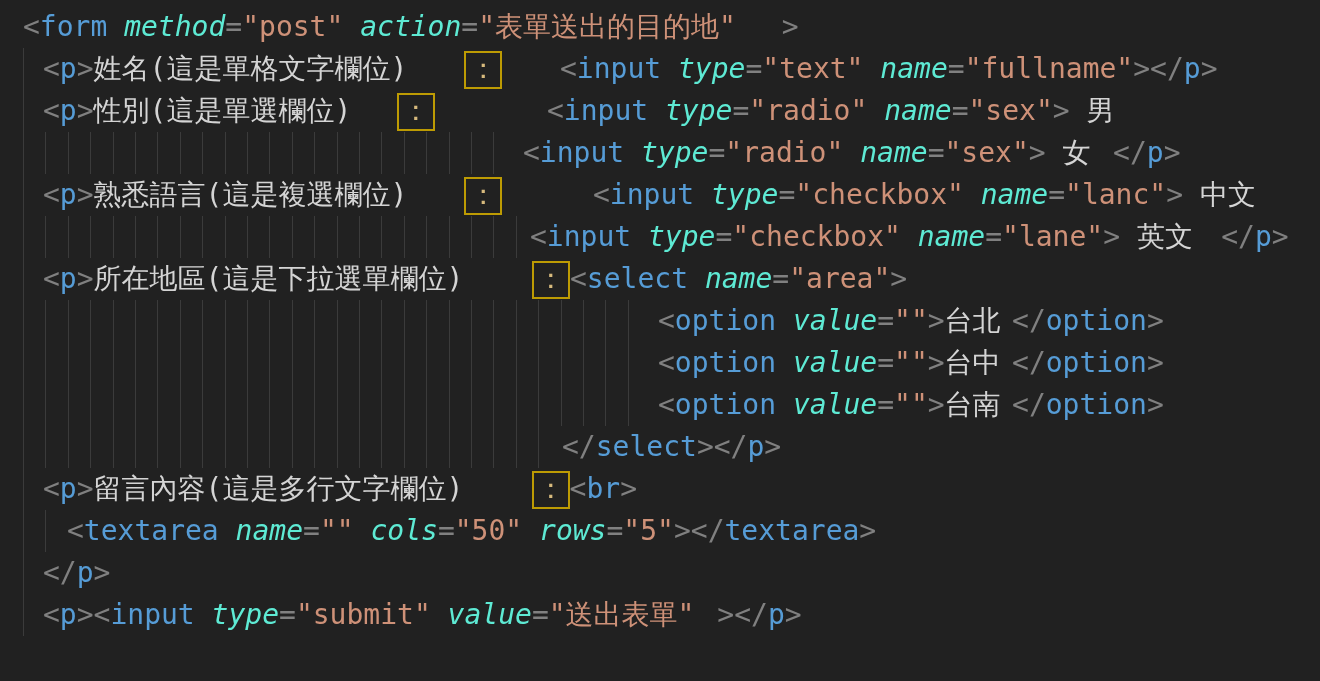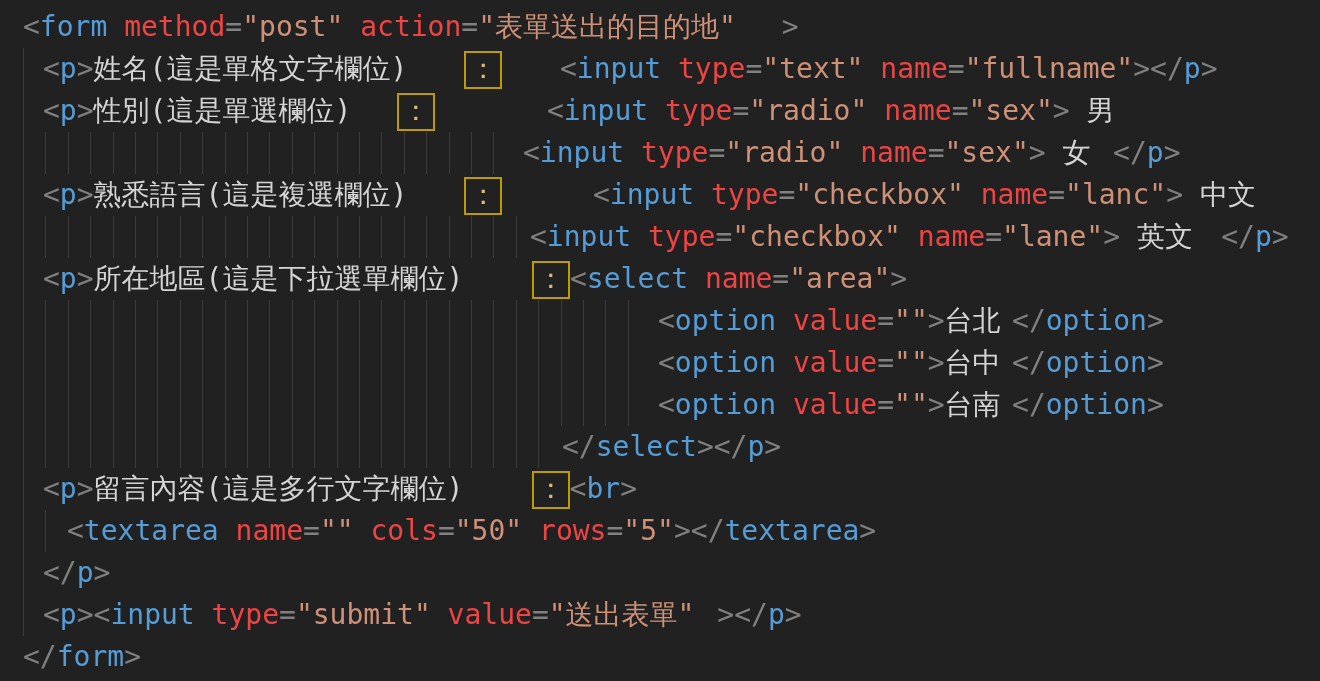--- a/index.html
+++ b/index.html
@@ -7,21 +7,21 @@
     position:relative;width:1320px;height:681px;background:#212121;
     font-family:"DejaVu Sans Mono","Liberation Mono",monospace;
     font-size:28px;color:#d4d4d4;
   }
   .line{position:absolute;left:0;width:1320px;height:42px;line-height:42px;white-space:pre;}
   .seg{position:absolute;top:0;white-space:pre;}
   .guide{position:absolute;top:0;width:1px;height:42px;background:#3b3b3b;}
   .tok{white-space:pre;}
   .tok.g{color:#808080;}
   .tok.t{color:#569cd6;}
-  .tok.a{color:#ef4444;}
+  .tok.a{color:#5eead4;font-style:italic;}
   .tok.s{color:#ce9178;}
   .tok.x{color:#d4d4d4;}
   .tok.wide{display:inline-block;vertical-align:top;overflow:visible;}
   .tok.b{
     display:inline-block;vertical-align:top;box-sizing:content-box;
     border:2px solid #bd9b03;color:#d7ba7d;height:34px;line-height:32px;
     margin-top:3px;text-align:center;
   }
 </style>
 </head>
@@ -36,14 +36,13 @@
     <div class="line" style="top: 216px;"><div class="guide" style="left: 23px;"></div><div class="guide" style="left: 45.4px;"></div><div class="guide" style="left: 67.8px;"></div><div class="guide" style="left: 90.2px;"></div><div class="guide" style="left: 112.6px;"></div><div class="guide" style="left: 135px;"></div><div class="guide" style="left: 157.4px;"></div><div class="guide" style="left: 179.8px;"></div><div class="guide" style="left: 202.2px;"></div><div class="guide" style="left: 224.6px;"></div><div class="guide" style="left: 247px;"></div><div class="guide" style="left: 269.4px;"></div><div class="guide" style="left: 291.8px;"></div><div class="guide" style="left: 314.2px;"></div><div class="guide" style="left: 336.6px;"></div><div class="guide" style="left: 359px;"></div><div class="guide" style="left: 381.4px;"></div><div class="guide" style="left: 403.8px;"></div><div class="guide" style="left: 426.2px;"></div><div class="guide" style="left: 448.6px;"></div><div class="guide" style="left: 471px;"></div><div class="guide" style="left: 493.4px;"></div><div class="guide" style="left: 515.8px;"></div><span class="seg" style="left: 530px;"><span class="tok g">&lt;</span><span class="tok t">input</span><span class="tok x"> </span><span class="tok a">type</span><span class="tok g">=</span><span class="tok s">"checkbox"</span><span class="tok x"> </span><span class="tok a">name</span><span class="tok g">=</span><span class="tok s">"lane"</span><span class="tok g">&gt;</span><span class="tok x wide" style="width: 6ch;"> 英文 </span><span class="tok g">&lt;/</span><span class="tok t">p</span><span class="tok g">&gt;</span></span></div>
     <div class="line" style="top: 258px;"><div class="guide" style="left: 23px;"></div><span class="seg" style="left: 43px;"><span class="tok g">&lt;</span><span class="tok t">p</span><span class="tok g">&gt;</span><span class="tok x wide" style="width: 26ch;">所在地區(這是下拉選單欄位)</span><span class="tok b" style="width: 2ch;">：</span></span><span class="seg" style="left: 570px;"><span class="tok g">&lt;</span><span class="tok t">select</span><span class="tok x"> </span><span class="tok a">name</span><span class="tok g">=</span><span class="tok s">"area"</span><span class="tok g">&gt;</span></span></div>
     <div class="line" style="top: 300px;"><div class="guide" style="left: 23px;"></div><div class="guide" style="left: 45.4px;"></div><div class="guide" style="left: 67.8px;"></div><div class="guide" style="left: 90.2px;"></div><div class="guide" style="left: 112.6px;"></div><div class="guide" style="left: 135px;"></div><div class="guide" style="left: 157.4px;"></div><div class="guide" style="left: 179.8px;"></div><div class="guide" style="left: 202.2px;"></div><div class="guide" style="left: 224.6px;"></div><div class="guide" style="left: 247px;"></div><div class="guide" style="left: 269.4px;"></div><div class="guide" style="left: 291.8px;"></div><div class="guide" style="left: 314.2px;"></div><div class="guide" style="left: 336.6px;"></div><div class="guide" style="left: 359px;"></div><div class="guide" style="left: 381.4px;"></div><div class="guide" style="left: 403.8px;"></div><div class="guide" style="left: 426.2px;"></div><div class="guide" style="left: 448.6px;"></div><div class="guide" style="left: 471px;"></div><div class="guide" style="left: 493.4px;"></div><div class="guide" style="left: 515.8px;"></div><div class="guide" style="left: 538.2px;"></div><div class="guide" style="left: 560.6px;"></div><div class="guide" style="left: 583px;"></div><div class="guide" style="left: 605.4px;"></div><div class="guide" style="left: 627.8px;"></div><span class="seg" style="left: 658px;"><span class="tok g">&lt;</span><span class="tok t">option</span><span class="tok x"> </span><span class="tok a">value</span><span class="tok g">=</span><span class="tok s">""</span><span class="tok g">&gt;</span><span class="tok x wide" style="width: 4ch;">台北</span><span class="tok g">&lt;/</span><span class="tok t">option</span><span class="tok g">&gt;</span></span></div>
     <div class="line" style="top: 342px;"><div class="guide" style="left: 23px;"></div><div class="guide" style="left: 45.4px;"></div><div class="guide" style="left: 67.8px;"></div><div class="guide" style="left: 90.2px;"></div><div class="guide" style="left: 112.6px;"></div><div class="guide" style="left: 135px;"></div><div class="guide" style="left: 157.4px;"></div><div class="guide" style="left: 179.8px;"></div><div class="guide" style="left: 202.2px;"></div><div class="guide" style="left: 224.6px;"></div><div class="guide" style="left: 247px;"></div><div class="guide" style="left: 269.4px;"></div><div class="guide" style="left: 291.8px;"></div><div class="guide" style="left: 314.2px;"></div><div class="guide" style="left: 336.6px;"></div><div class="guide" style="left: 359px;"></div><div class="guide" style="left: 381.4px;"></div><div class="guide" style="left: 403.8px;"></div><div class="guide" style="left: 426.2px;"></div><div class="guide" style="left: 448.6px;"></div><div class="guide" style="left: 471px;"></div><div class="guide" style="left: 493.4px;"></div><div class="guide" style="left: 515.8px;"></div><div class="guide" style="left: 538.2px;"></div><div class="guide" style="left: 560.6px;"></div><div class="guide" style="left: 583px;"></div><div class="guide" style="left: 605.4px;"></div><div class="guide" style="left: 627.8px;"></div><span class="seg" style="left: 658px;"><span class="tok g">&lt;</span><span class="tok t">option</span><span class="tok x"> </span><span class="tok a">value</span><span class="tok g">=</span><span class="tok s">""</span><span class="tok g">&gt;</span><span class="tok x wide" style="width: 4ch;">台中</span><span class="tok g">&lt;/</span><span class="tok t">option</span><span class="tok g">&gt;</span></span></div>
     <div class="line" style="top: 384px;"><div class="guide" style="left: 23px;"></div><div class="guide" style="left: 45.4px;"></div><div class="guide" style="left: 67.8px;"></div><div class="guide" style="left: 90.2px;"></div><div class="guide" style="left: 112.6px;"></div><div class="guide" style="left: 135px;"></div><div class="guide" style="left: 157.4px;"></div><div class="guide" style="left: 179.8px;"></div><div class="guide" style="left: 202.2px;"></div><div class="guide" style="left: 224.6px;"></div><div class="guide" style="left: 247px;"></div><div class="guide" style="left: 269.4px;"></div><div class="guide" style="left: 291.8px;"></div><div class="guide" style="left: 314.2px;"></div><div class="guide" style="left: 336.6px;"></div><div class="guide" style="left: 359px;"></div><div class="guide" style="left: 381.4px;"></div><div class="guide" style="left: 403.8px;"></div><div class="guide" style="left: 426.2px;"></div><div class="guide" style="left: 448.6px;"></div><div class="guide" style="left: 471px;"></div><div class="guide" style="left: 493.4px;"></div><div class="guide" style="left: 515.8px;"></div><div class="guide" style="left: 538.2px;"></div><div class="guide" style="left: 560.6px;"></div><div class="guide" style="left: 583px;"></div><div class="guide" style="left: 605.4px;"></div><div class="guide" style="left: 627.8px;"></div><span class="seg" style="left: 658px;"><span class="tok g">&lt;</span><span class="tok t">option</span><span class="tok x"> </span><span class="tok a">value</span><span class="tok g">=</span><span class="tok s">""</span><span class="tok g">&gt;</span><span class="tok x wide" style="width: 4ch;">台南</span><span class="tok g">&lt;/</span><span class="tok t">option</span><span class="tok g">&gt;</span></span></div>
     <div class="line" style="top: 426px;"><div class="guide" style="left: 23px;"></div><div class="guide" style="left: 45.4px;"></div><div class="guide" style="left: 67.8px;"></div><div class="guide" style="left: 90.2px;"></div><div class="guide" style="left: 112.6px;"></div><div class="guide" style="left: 135px;"></div><div class="guide" style="left: 157.4px;"></div><div class="guide" style="left: 179.8px;"></div><div class="guide" style="left: 202.2px;"></div><div class="guide" style="left: 224.6px;"></div><div class="guide" style="left: 247px;"></div><div class="guide" style="left: 269.4px;"></div><div class="guide" style="left: 291.8px;"></div><div class="guide" style="left: 314.2px;"></div><div class="guide" style="left: 336.6px;"></div><div class="guide" style="left: 359px;"></div><div class="guide" style="left: 381.4px;"></div><div class="guide" style="left: 403.8px;"></div><div class="guide" style="left: 426.2px;"></div><div class="guide" style="left: 448.6px;"></div><div class="guide" style="left: 471px;"></div><div class="guide" style="left: 493.4px;"></div><div class="guide" style="left: 515.8px;"></div><div class="guide" style="left: 538.2px;"></div><span class="seg" style="left: 562px;"><span class="tok g">&lt;/</span><span class="tok t">select</span><span class="tok g">&gt;&lt;/</span><span class="tok t">p</span><span class="tok g">&gt;</span></span></div>
     <div class="line" style="top: 468px;"><div class="guide" style="left: 23px;"></div><span class="seg" style="left: 43px;"><span class="tok g">&lt;</span><span class="tok t">p</span><span class="tok g">&gt;</span><span class="tok x wide" style="width: 26ch;">留言內容(這是多行文字欄位)</span><span class="tok b" style="width: 2ch;">：</span><span class="tok g">&lt;</span><span class="tok t">br</span><span class="tok g">&gt;</span></span></div>
     <div class="line" style="top: 510px;"><div class="guide" style="left: 23px;"></div><div class="guide" style="left: 45.4px;"></div><span class="seg" style="left: 67px;"><span class="tok g">&lt;</span><span class="tok t">textarea</span><span class="tok x"> </span><span class="tok a">name</span><span class="tok g">=</span><span class="tok s">""</span><span class="tok x"> </span><span class="tok a">cols</span><span class="tok g">=</span><span class="tok s">"50"</span><span class="tok x"> </span><span class="tok a">rows</span><span class="tok g">=</span><span class="tok s">"5"</span><span class="tok g">&gt;&lt;/</span><span class="tok t">textarea</span><span class="tok g">&gt;</span></span></div>
     <div class="line" style="top: 552px;"><div class="guide" style="left: 23px;"></div><span class="seg" style="left: 43px;"><span class="tok g">&lt;/</span><span class="tok t">p</span><span class="tok g">&gt;</span></span></div>
     <div class="line" style="top: 594px;"><div class="guide" style="left: 23px;"></div><span class="seg" style="left: 43px;"><span class="tok g">&lt;</span><span class="tok t">p</span><span class="tok g">&gt;&lt;</span><span class="tok t">input</span><span class="tok x"> </span><span class="tok a">type</span><span class="tok g">=</span><span class="tok s">"submit"</span><span class="tok x"> </span><span class="tok a">value</span><span class="tok g">=</span><span class="tok s wide" style="width: 10ch;">"送出表單"</span><span class="tok g">&gt;&lt;/</span><span class="tok t">p</span><span class="tok g">&gt;</span></span></div>
-    <div class="line" style="top: 636px;"><span class="seg" style="left: 23px;"><span class="tok g">&lt;/</span><span class="tok t">form</span><span class="tok g">&gt;</span></span></div>
   </div>
 
 </body></html>

